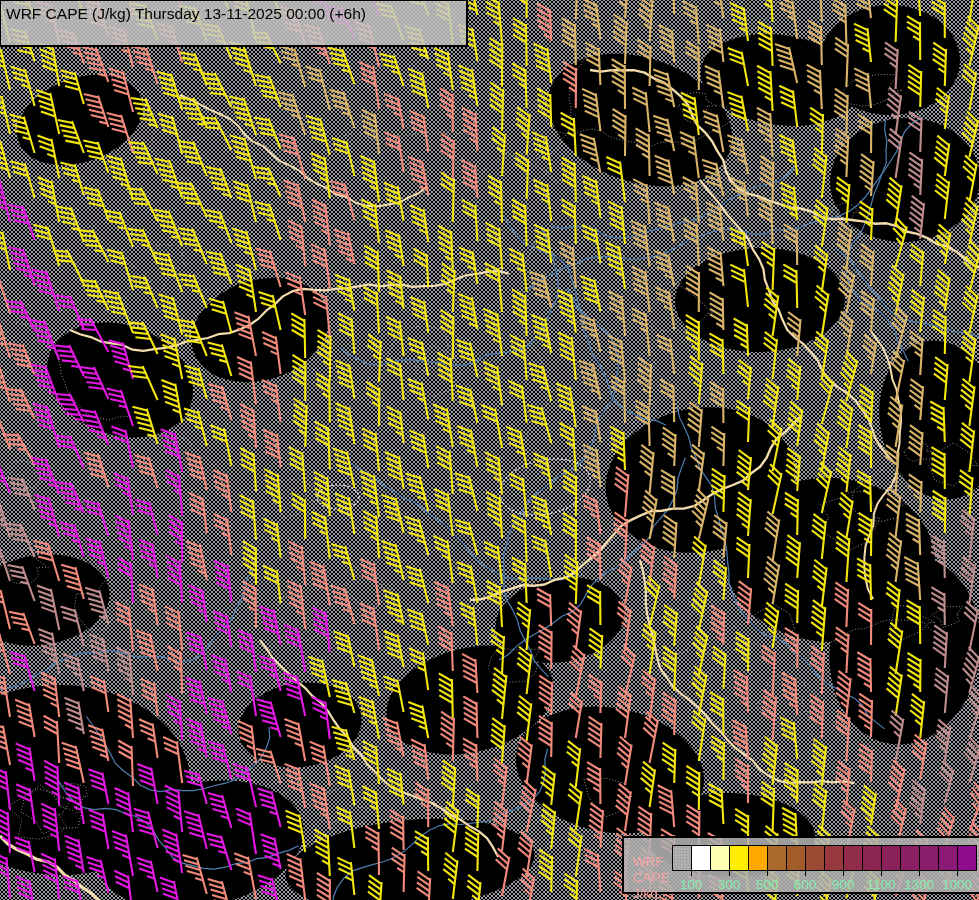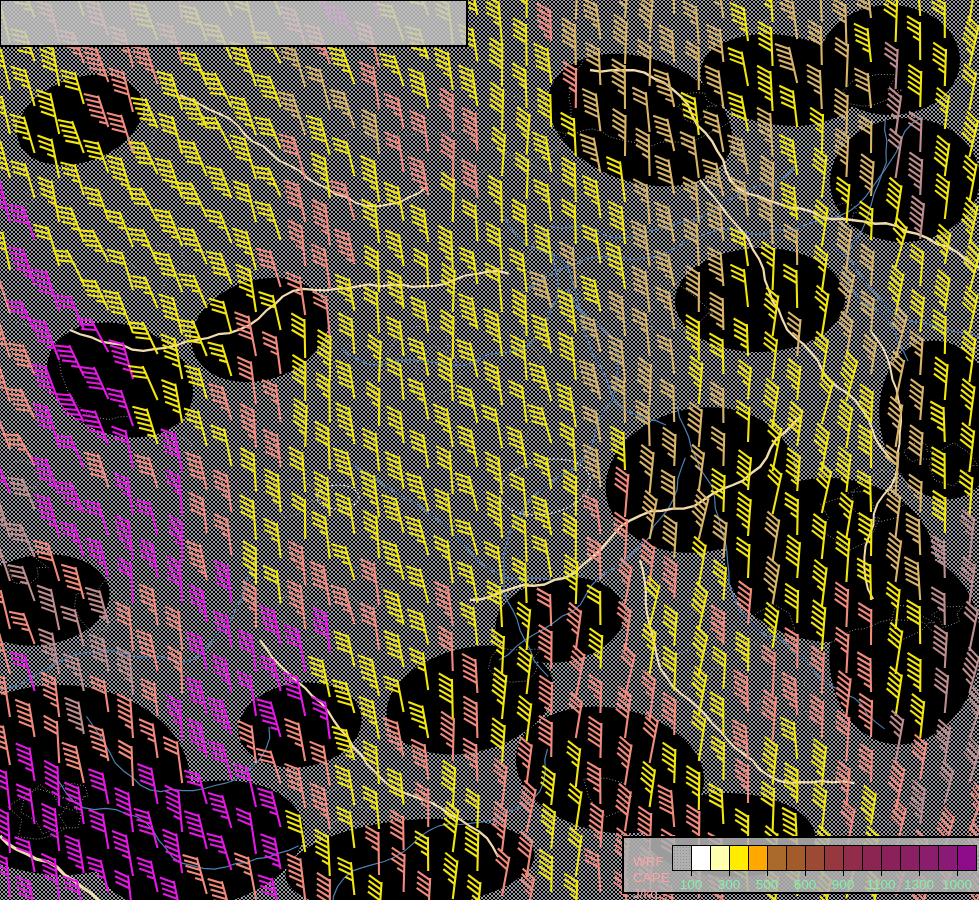--- a/index.html
+++ b/index.html
@@ -961,20 +961,21 @@
       <path d="M0,0 L0,-42 M0,-40.0 l-13,-8 M0,-34.5 l-13,-8 M0,-29.0 l-13,-8" stroke="#bf8d8d" stroke-width="2.1" fill="none" transform="translate(969.4,651.0) rotate(11.7)"></path>
       <path d="M0,0 L0,-38 M0,-36.0 l-13,-8 M0,-30.5 l-13,-8 M0,-25.0 l-13,-8 M0,-19.5 l-13,-8 M0,-14.0 l-13,-8 M0,-8.5 l-7,-4.5" stroke="#bf8d8d" stroke-width="2.1" fill="none" transform="translate(969.4,693.0) rotate(15.4)"></path>
       <path d="M0,0 L0,-44 M0,-42.0 l-13,-8 M0,-36.5 l-13,-8 M0,-31.0 l-13,-8 M0,-25.5 l-7,-4.5" stroke="#bf8d8d" stroke-width="2.1" fill="none" transform="translate(969.4,739.0) rotate(18.3)"></path>
       <path d="M0,0 L0,-38 M0,-36.0 l-13,-8 M0,-30.5 l-13,-8 M0,-25.0 l-13,-8 M0,-19.5 l-13,-8" stroke="#bf8d8d" stroke-width="2.1" fill="none" transform="translate(969.4,783.0) rotate(16.7)"></path>
       <path d="M0,0 L0,-41 M0,-39.0 l-13,-8 M0,-33.5 l-13,-8 M0,-28.0 l-13,-8 M0,-22.5 l-7,-4.5" stroke="#f28a7c" stroke-width="2.1" fill="none" transform="translate(969.4,831.0) rotate(21.6)"></path>
       <path d="M0,0 L0,-42 M0,-40.0 l-13,-8 M0,-34.5 l-13,-8 M0,-29.0 l-13,-8 M0,-23.5 l-13,-8 M0,-18.0 l-13,-8 M0,-12.5 l-7,-4.5" stroke="#f28a7c" stroke-width="2.1" fill="none" transform="translate(969.4,873.0) rotate(19.4)"></path>
       <path d="M0,0 L0,-43 M0,-41.0 l-13,-8 M0,-35.5 l-13,-8 M0,-30.0 l-13,-8 M0,-24.5 l-13,-8 M0,-19.0 l-13,-8" stroke="#f28a7c" stroke-width="2.1" fill="none" transform="translate(969.4,919.0) rotate(22.4)"></path>
     </svg>
 
   <div class="titlebox">
+    <div class="t1">WRF CAPE (J/kg) Thursday 13-11-2025 00:00 (+6h)</div>
   </div>
 
   <div class="legend">
     <div class="legend-labels">
       <div>WRF</div>
       <div>CAPE</div>
       <div>J/kg</div>
     </div>
     <div class="colorbar" id="colorbar">
         <div class="cell dither"></div>

